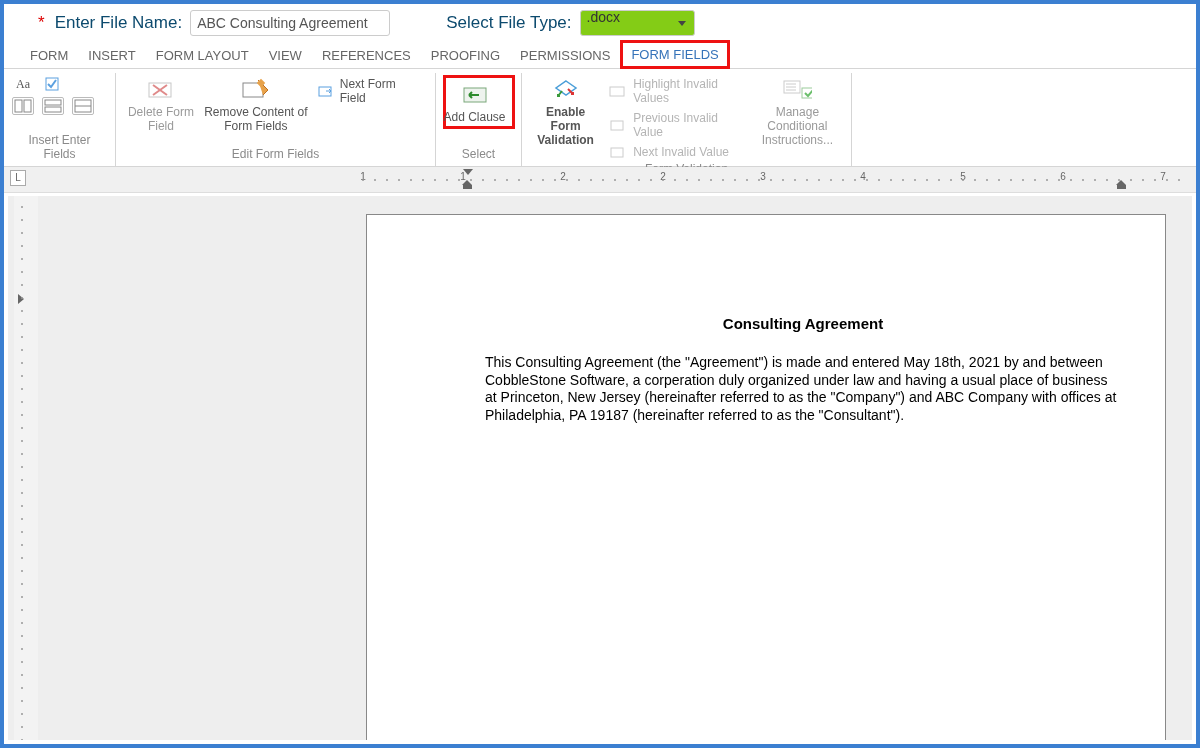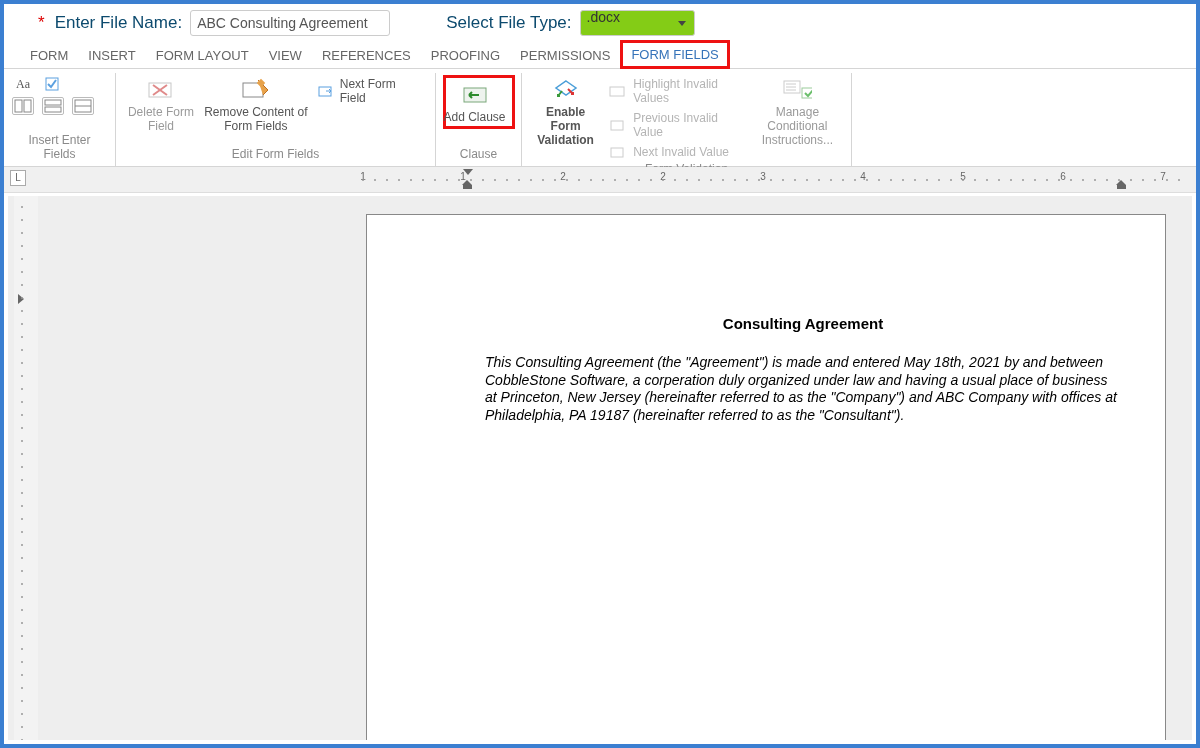--- a/index.html
+++ b/index.html
@@ -153,21 +153,21 @@
   .vind:before{content:""; display:block; border-top:5px solid transparent; border-bottom:5px solid transparent; border-left:6px solid #666;}
   .page {
     position:absolute;
     left:358px; top:18px;
     width:800px; height:1040px;
     background:#fff;
     border:1px solid #888;
     padding:100px 44px 40px 118px;
   }
   .doc-title { text-align:center; font-weight:bold; font-size:15px; color:#000; margin-bottom:22px;}
-  .doc-body { font-size:14px; color:#000; line-height:1.25;font-style:italic; }
+  .doc-body { font-size:14px; color:#000; line-height:1.25; }
   
   svg { display:block; }
 </style>
 </head>
 <body>
 
 <div class="topbar">
   <span class="req">*</span>
   <span class="lbl">Enter File Name:</span>
   <input class="fname-input" value="ABC Consulting Agreement" style="">
@@ -274,21 +274,21 @@
             <svg width="28" height="20">
                 <rect x="3" y="3" width="22" height="14" fill="#eef3ee" stroke="#7aa77a"></rect>
                 <line x1="8" y1="10" x2="18" y2="10" stroke="#2e8b2e" stroke-width="2"></line>
                 <path d="M8 10 L11 7 M8 10 L11 13" stroke="#2e8b2e" stroke-width="2" fill="none"></path>
               </svg>
           </span>
           <span>Add Clause</span>
         </div>
       </div>
     </div>
-    <div class="glabel">Clause</div>
+    <div class="glabel">Select</div>
   </div>
 
   <div class="rgroup" style="width:330px;">
     <div class="body">
       <div class="bigbtn enabled" style="width:78px;font-weight:bold;">
         <span class="ic">
           <svg width="30" height="24">
               <path d="M15 3 L25 10 L15 17 L5 10 Z" fill="none" stroke="#4a9ed8" stroke-width="1.5"></path>
               <path d="M17 11 L22 16" stroke="#d33" stroke-width="2"></path>
               <path d="M22 14 L22 16 L20 16" fill="none" stroke="#d33" stroke-width="2"></path>

